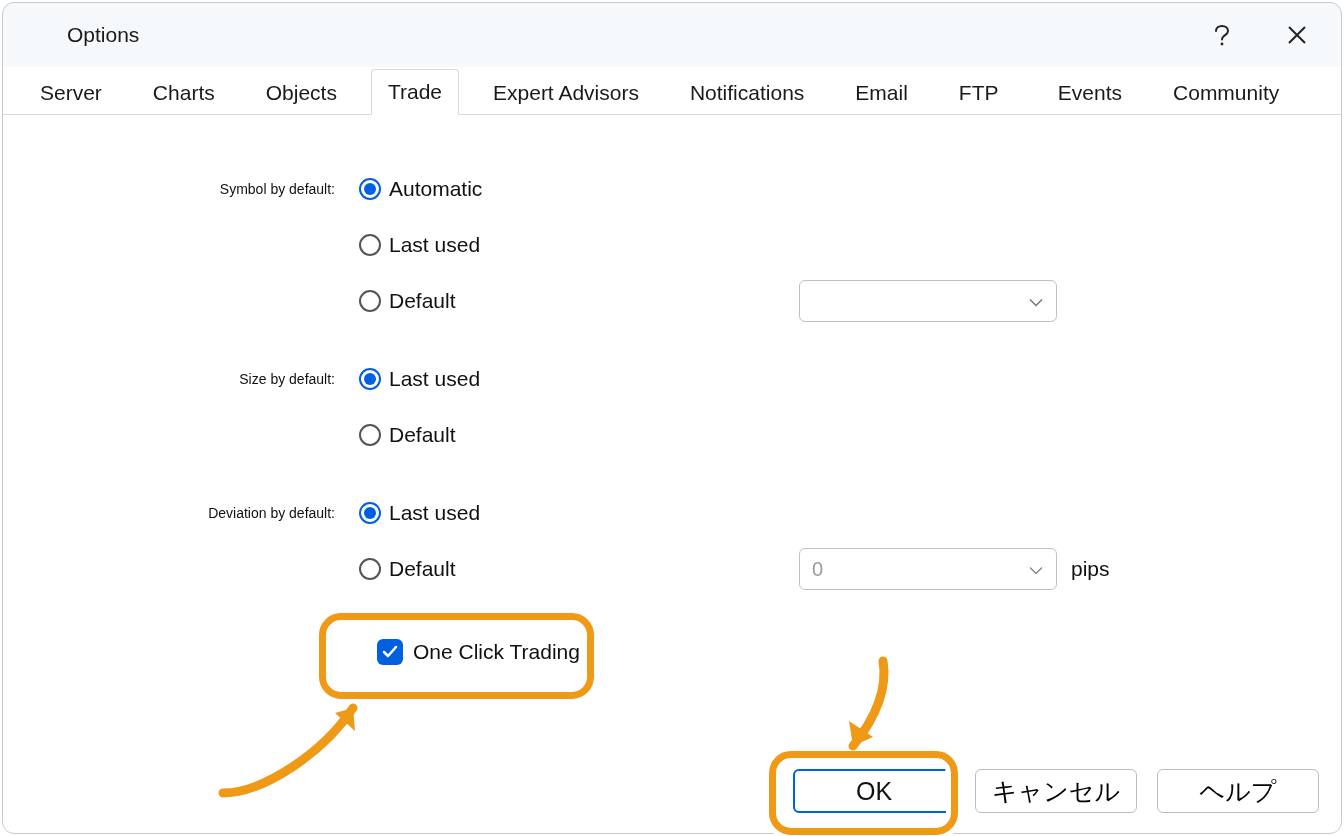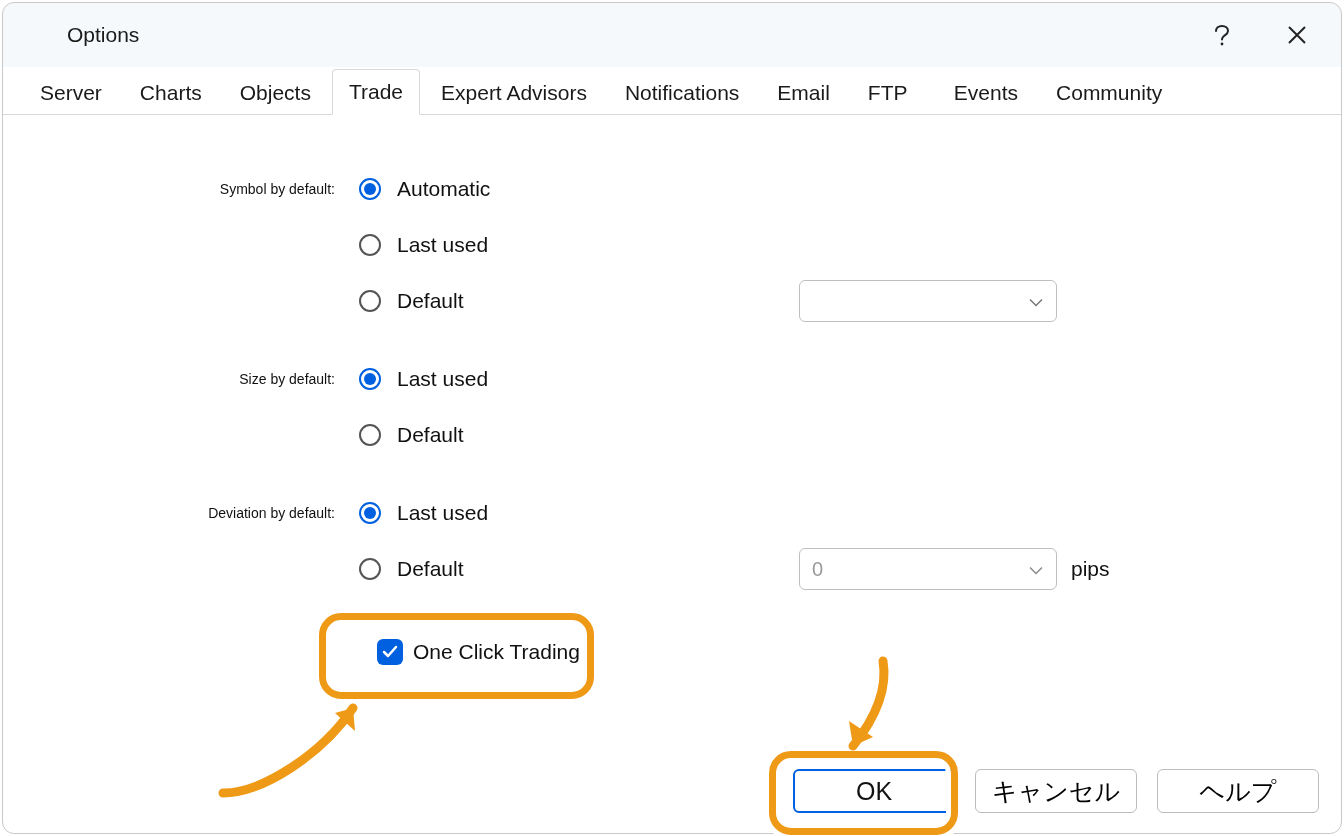--- a/index.html
+++ b/index.html
@@ -30,21 +30,21 @@
     padding: 0 20px 0 24px;
   }
   .titlebar .title { flex: 1; font-size: 21px; color: #1a1a1a; margin-left: 40px; }
   .titlebar .tbtn {
     width: 48px; height: 48px;
     display: flex; align-items: center; justify-content: center;
     color: #222;
   }
   .tabrow {
     display: flex;
-    gap: 4px;
+    gap: 17px;
     padding-left: 20px;
     border-bottom: 1px solid #d8d8d8;
     height: 48px;
     align-items: flex-end;
   }
   .tab {
     padding: 10px 16px;
     font-size: 21px;
     color: #1a1a1a;
     border: 1px solid transparent;
@@ -75,21 +75,21 @@
     width: 328px;
     text-align: right;
     padding-right: 24px;
     font-size: 14px;
     color: #111;
   }
   .radio-col {
     width: 440px;
     display: flex;
     align-items: center;
-    gap: 16px;
+    gap: 8px;
   }
   .input-col {
     display: flex; align-items: center; gap: 14px;
   }
   .radio {
     width: 22px; height: 22px;
     border: 2px solid #555;
     border-radius: 50%;
     display: inline-block;
     position: relative;

